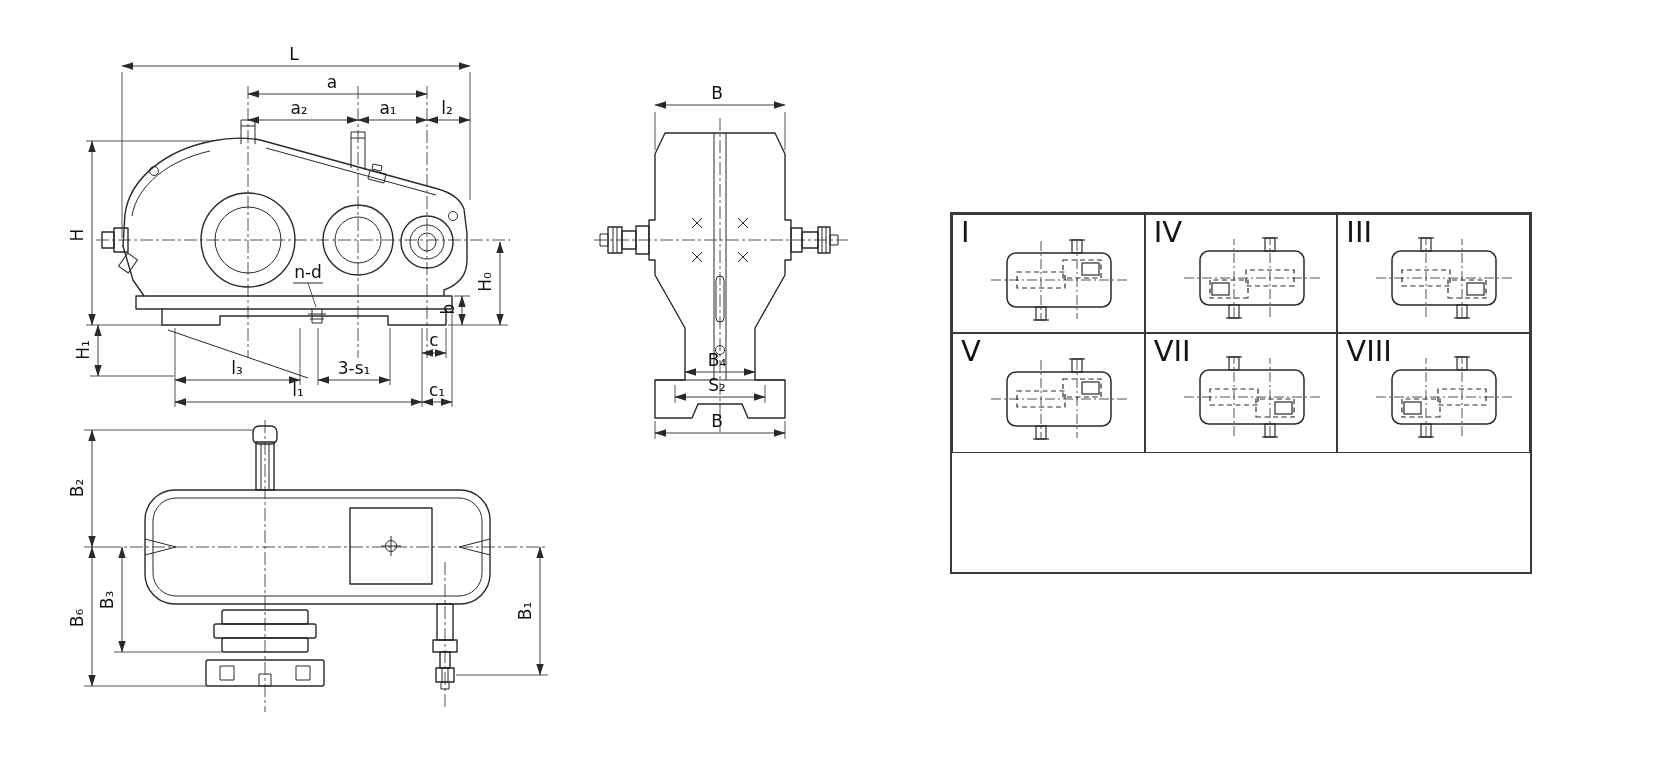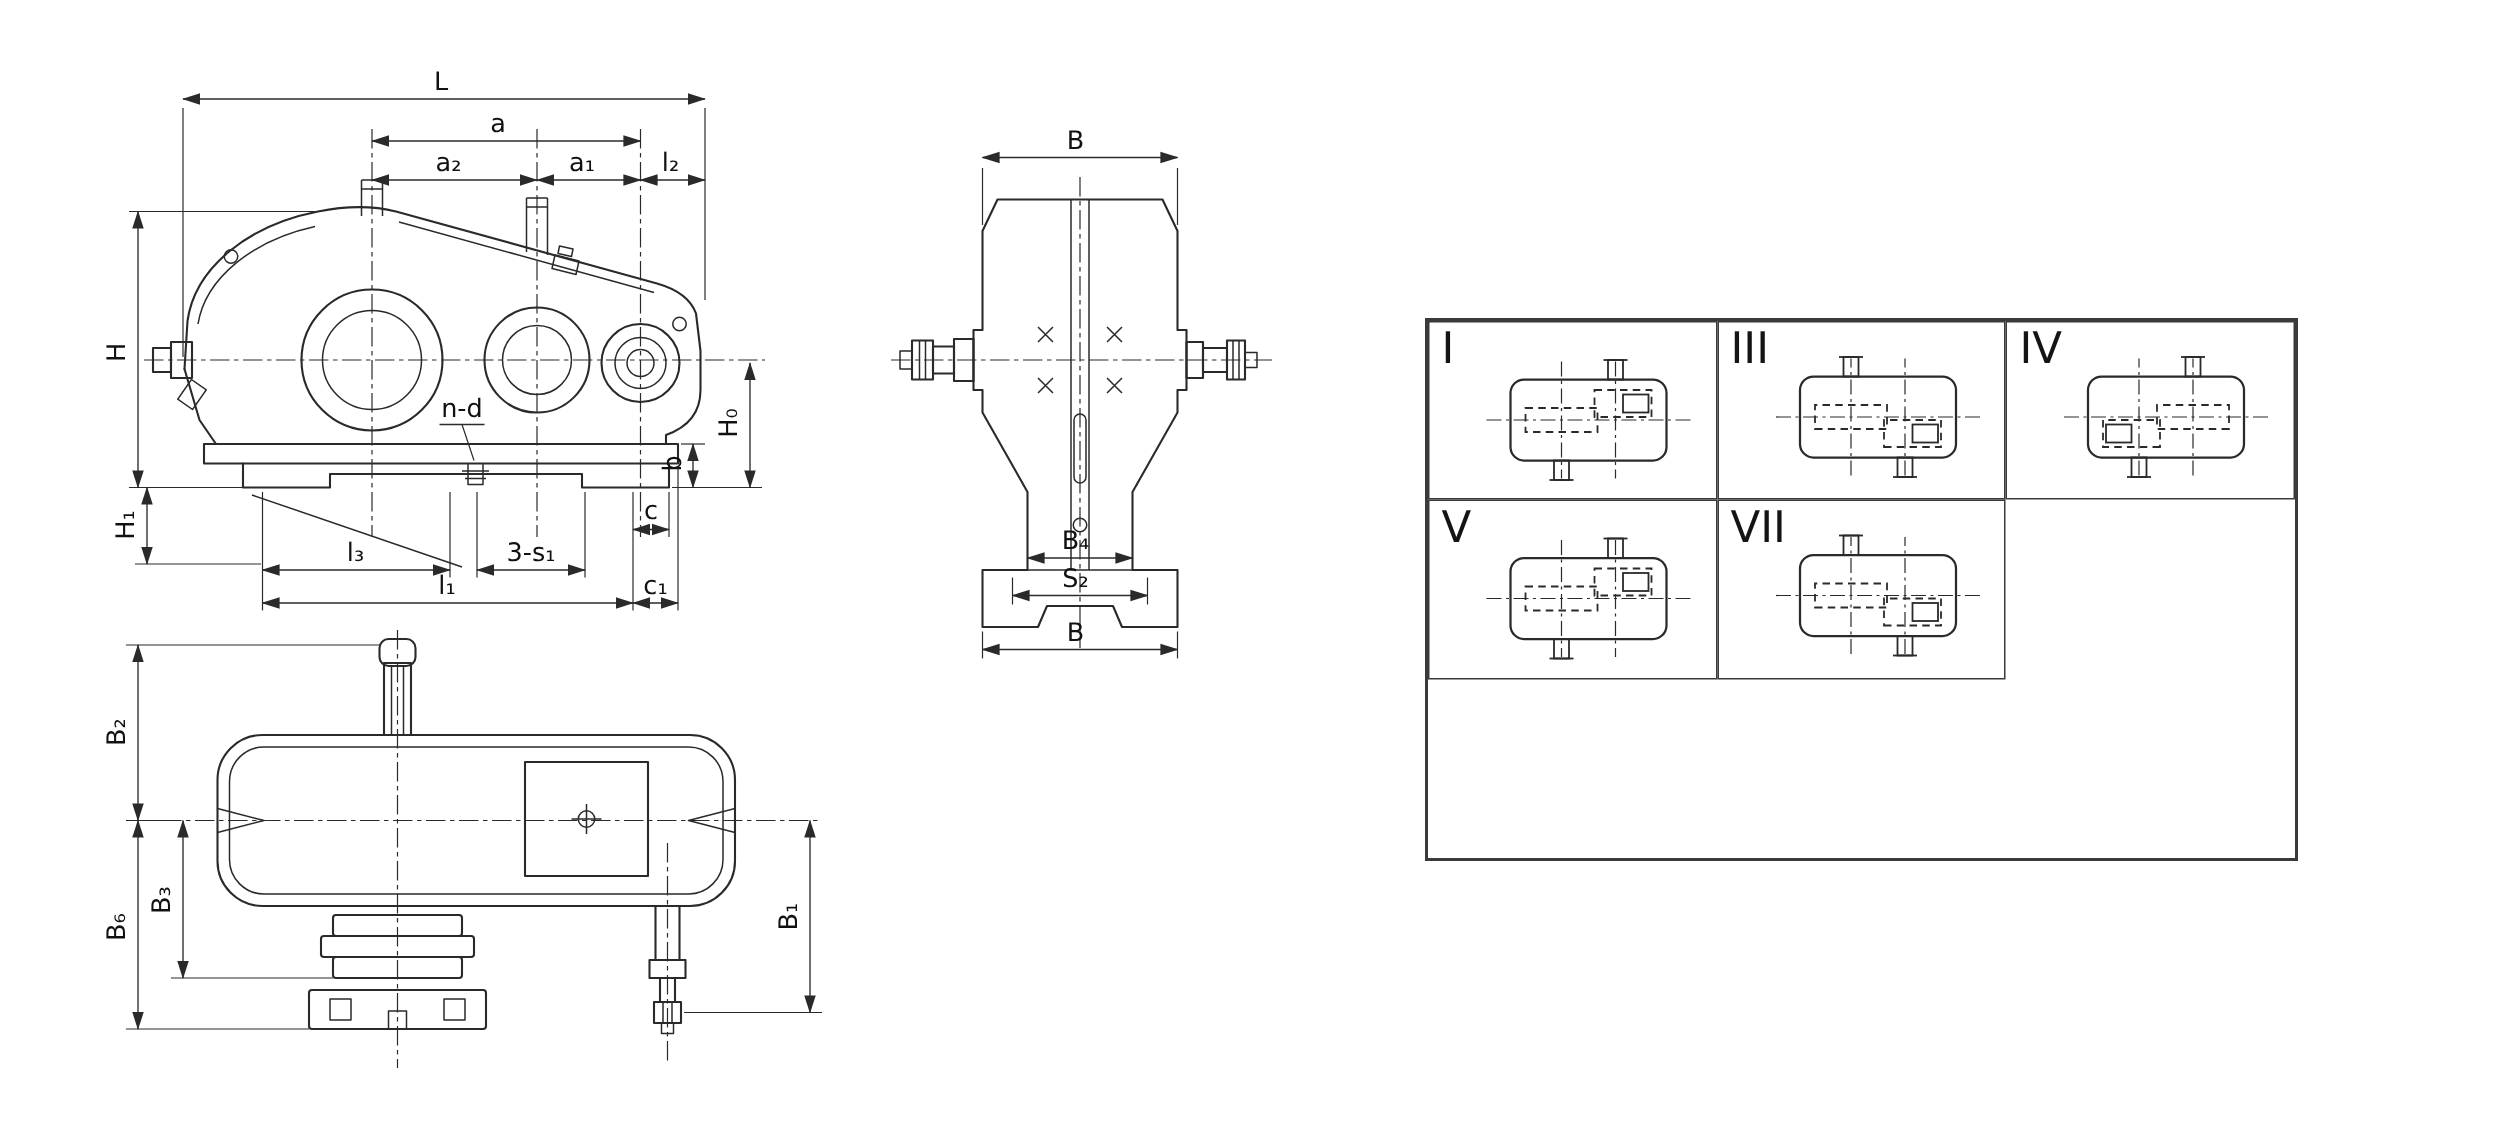--- a/index.html
+++ b/index.html
@@ -267,40 +267,46 @@
 
   <div class="grid">
 
     <div class="cell">
       <div class="roman">I</div>
       <svg class="mini" viewBox="0 0 160 100">
           <use href="#mini"></use>
         </svg>
     </div>
     <div class="cell">
+      <div class="roman">IV</div>
+      <svg class="mini" viewBox="0 0 160 100">
+          <use href="#mini" transform="translate(160 100) scale(-1 -1)"></use>
+        </svg>
+    </div>
+
+    <div class="cell">
       <div class="roman">III</div>
       <svg class="mini" viewBox="0 0 160 100">
           <use href="#mini" transform="translate(0 100) scale(1 -1)"></use>
         </svg>
     </div>
-
-    <div class="cell">
-      <div class="roman">IV</div>
+    <div class="cell">
+      <div class="roman">V</div>
+      <svg class="mini" viewBox="0 0 160 100">
+          <use href="#mini"></use>
+        </svg>
+    </div>
+
+    <div class="cell">
+      <div class="roman">VII</div>
+      <svg class="mini" viewBox="0 0 160 100">
+          <use href="#mini" transform="translate(0 100) scale(1 -1)"></use>
+        </svg>
+    </div>
+    <div class="cell">
+      <div class="roman">VIII</div>
       <svg class="mini" viewBox="0 0 160 100">
           <use href="#mini" transform="translate(160 100) scale(-1 -1)"></use>
-        </svg>
-    </div>
-    <div class="cell">
-      <div class="roman">V</div>
-      <svg class="mini" viewBox="0 0 160 100">
-          <use href="#mini"></use>
-        </svg>
-    </div>
-
-    <div class="cell">
-      <div class="roman">VII</div>
-      <svg class="mini" viewBox="0 0 160 100">
-          <use href="#mini" transform="translate(0 100) scale(1 -1)"></use>
         </svg>
     </div>
 
   </div>
 </div>
 
 </body></html>

